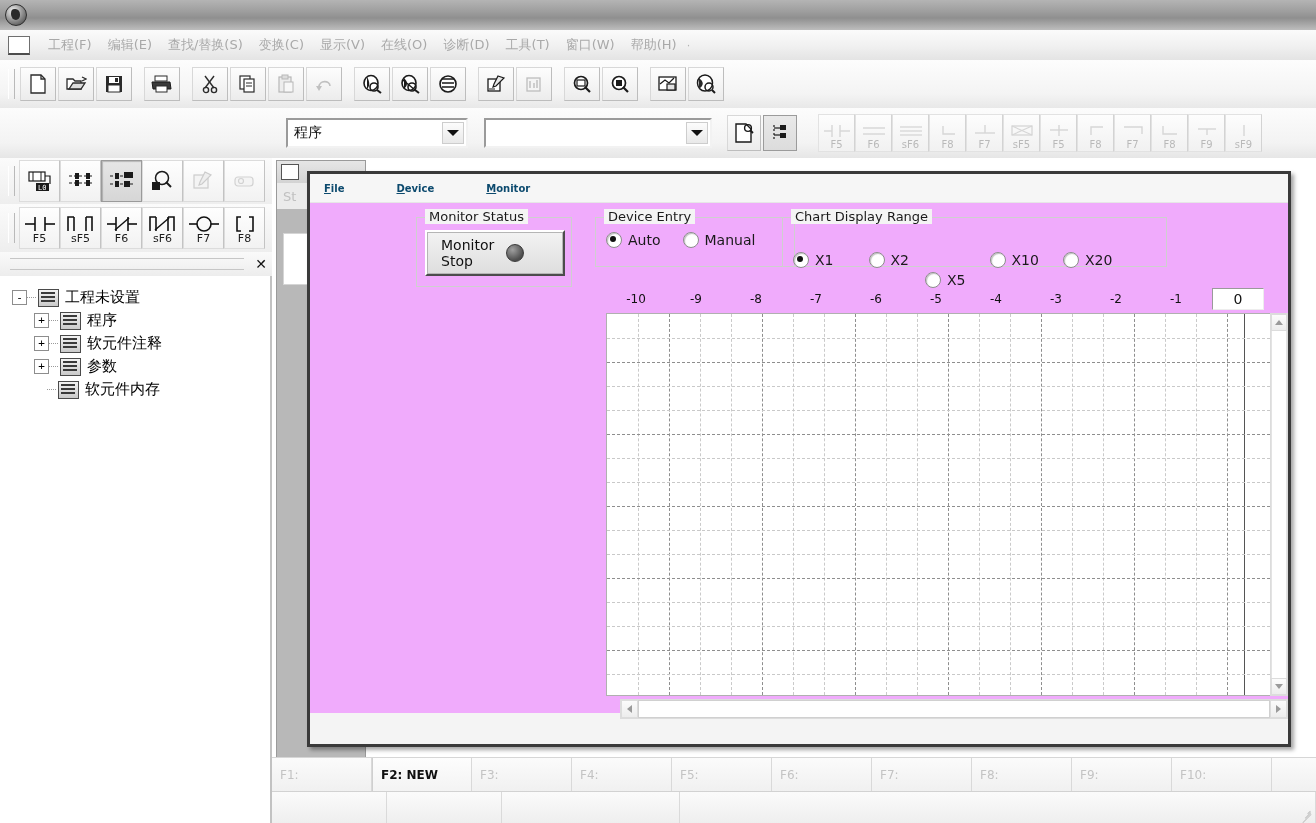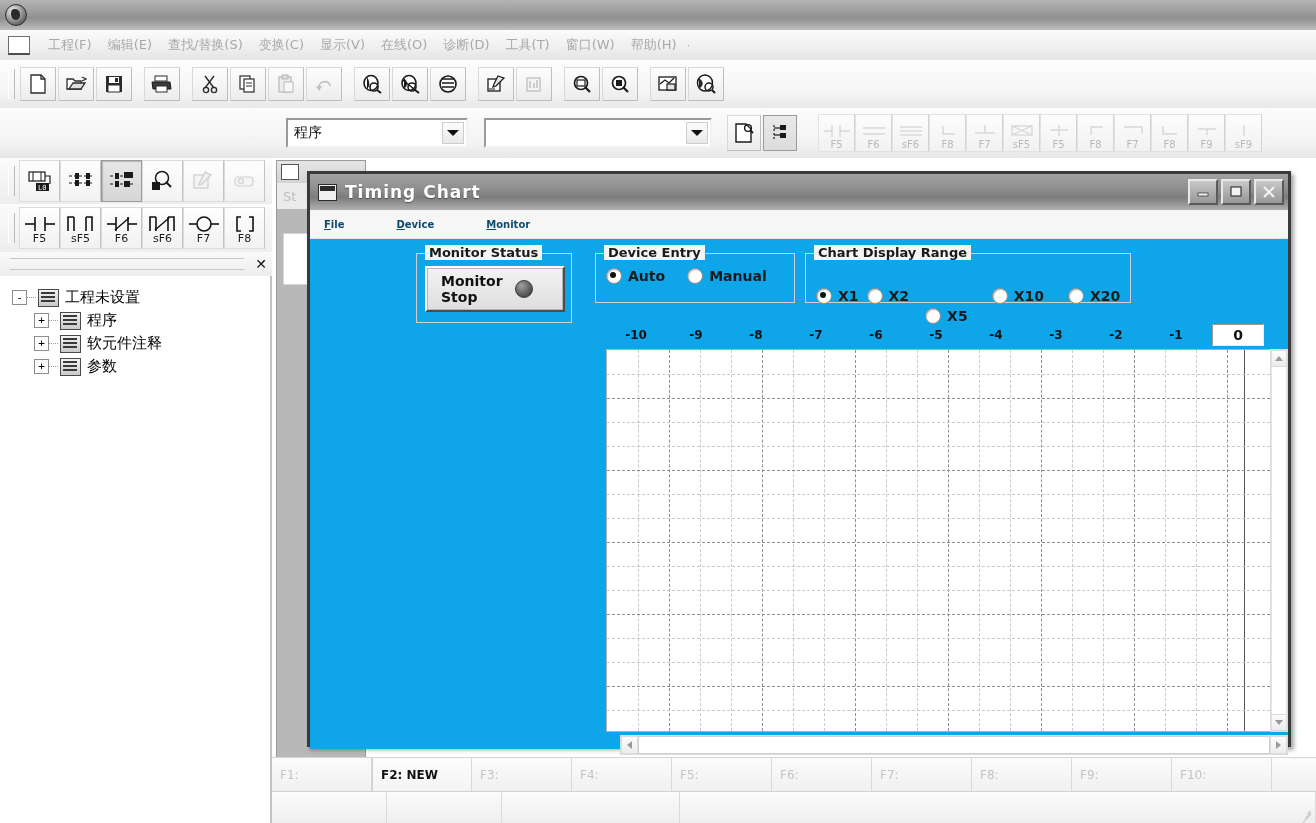--- a/index.html
+++ b/index.html
@@ -196,21 +196,21 @@
   .dlg-menu{
     height:28px;background:#f6f6f6;display:flex;align-items:center;padding-left:14px;
     border-bottom:1px solid #e7e7e7;
   }
   .dlg-menu span{
     margin-right:26px;font-size:10px;font-weight:bold;color:#0c4a6e;
     font-family:"DejaVu Sans","Liberation Sans",sans-serif;
   }
   .dlg-menu span u{text-decoration:underline;}
 
-  .dlg-body{position:relative;height:510px;background:#0ea5e9;font-weight:bold;}
+  .dlg-body{position:relative;height:510px;background:#f0abfc;}
 
   
   .grp{position:absolute;border:1px solid #cfcfcf;box-sizing:border-box;}
   .grp-lbl{
     position:absolute;top:-9px;left:8px;background:#f4f4f4;padding:0 4px;
     font-size:13px;color:#1a1a1a;white-space:nowrap;
     font-family:"DejaVu Sans","Liberation Sans",sans-serif;
   }
   .mon-btn{
     position:absolute;left:8px;top:12px;width:140px;height:46px;
@@ -769,52 +769,39 @@
       <div class="tico"></div>
       <div class="tlabel">软元件注释</div>
     </div>
     <div class="tnode">
       <div class="tindent"></div>
       <div class="texp">+</div>
       <div class="tline"></div>
       <div class="tico"></div>
       <div class="tlabel">参数</div>
     </div>
+    <div class="tnode">
+      <div class="tindent"></div>
+      <div style="width:13px;flex:none;"></div>
+      <div class="tline"></div>
+      <div class="tico"></div>
+      <div class="tlabel">软元件内存</div>
+    </div>
   </div>
 
   <div class="mdichild">
     <div class="mtitle">
       <div class="micon"></div>
     </div>
     <div class="mtabs">St</div>
     <div class="mbody"></div>
   </div>
 
   <div class="dialog">
 
-    <div class="dlg-title">
-      <div class="dlg-ico"></div>
-      <div class="dlg-ttext">Timing Chart</div>
-      <div class="wbtn">
-        <svg width="14" height="12">
-            <rect x="2" y="7" width="10" height="3" fill="#f2f2f2" stroke="#3a3a3a" stroke-width="0.8"></rect>
-          </svg>
-      </div>
-      <div class="wbtn">
-        <svg width="14" height="12">
-            <rect x="2" y="1" width="10" height="9" fill="#f2f2f2" stroke="#3a3a3a" stroke-width="1.2"></rect>
-          </svg>
-      </div>
-      <div class="wbtn">
-        <svg width="14" height="12">
-            <line x1="2" y1="1" x2="12" y2="11" stroke="#f2f2f2" stroke-width="2.2"></line>
-            <line x1="12" y1="1" x2="2" y2="11" stroke="#f2f2f2" stroke-width="2.2"></line>
-          </svg>
-      </div>
-    </div>
 
     <div class="dlg-menu">
       <span><u>F</u><span>ile</span></span>
       <span><u>D</u><span>evice</span></span>
       <span><u>M</u><span>onitor</span></span>
     </div>
 
     <div class="dlg-body">
 
       <div class="grp" style="left:106px;top:14px;width:156px;height:70px;">
@@ -835,24 +822,24 @@
             <div class="dot"></div>
             <div class="rl">Auto</div>
           </div>
           <div class="rd">
             <div class="dot"></div>
             <div class="rl">Manual</div>
           </div>
         </div>
       </div>
 
-      <div class="grp" style="left:495px;top:14px;width:326px;height:50px;">
+      <div class="grp" style="left:472px;top:14px;width:385px;height:50px;">
         <div class="grp-lbl">Chart Display Range</div>
         <div class="radio-row" style="left:10px;top:14px;">
-          <div class="rd on" style="margin-right:8px;">
+          <div class="rd on" style="margin-right:35px;">
             <div class="dot"></div>
             <div class="rl">X1</div>
           </div>
           <div class="rd" style="margin-right:16px;">
             <div class="dot"></div>
             <div class="rl">X2</div>
           </div>
           <div class="rd" style="margin-right:24px;margin-top:40px;">
             <div class="dot"></div>
             <div class="rl">X5</div>

